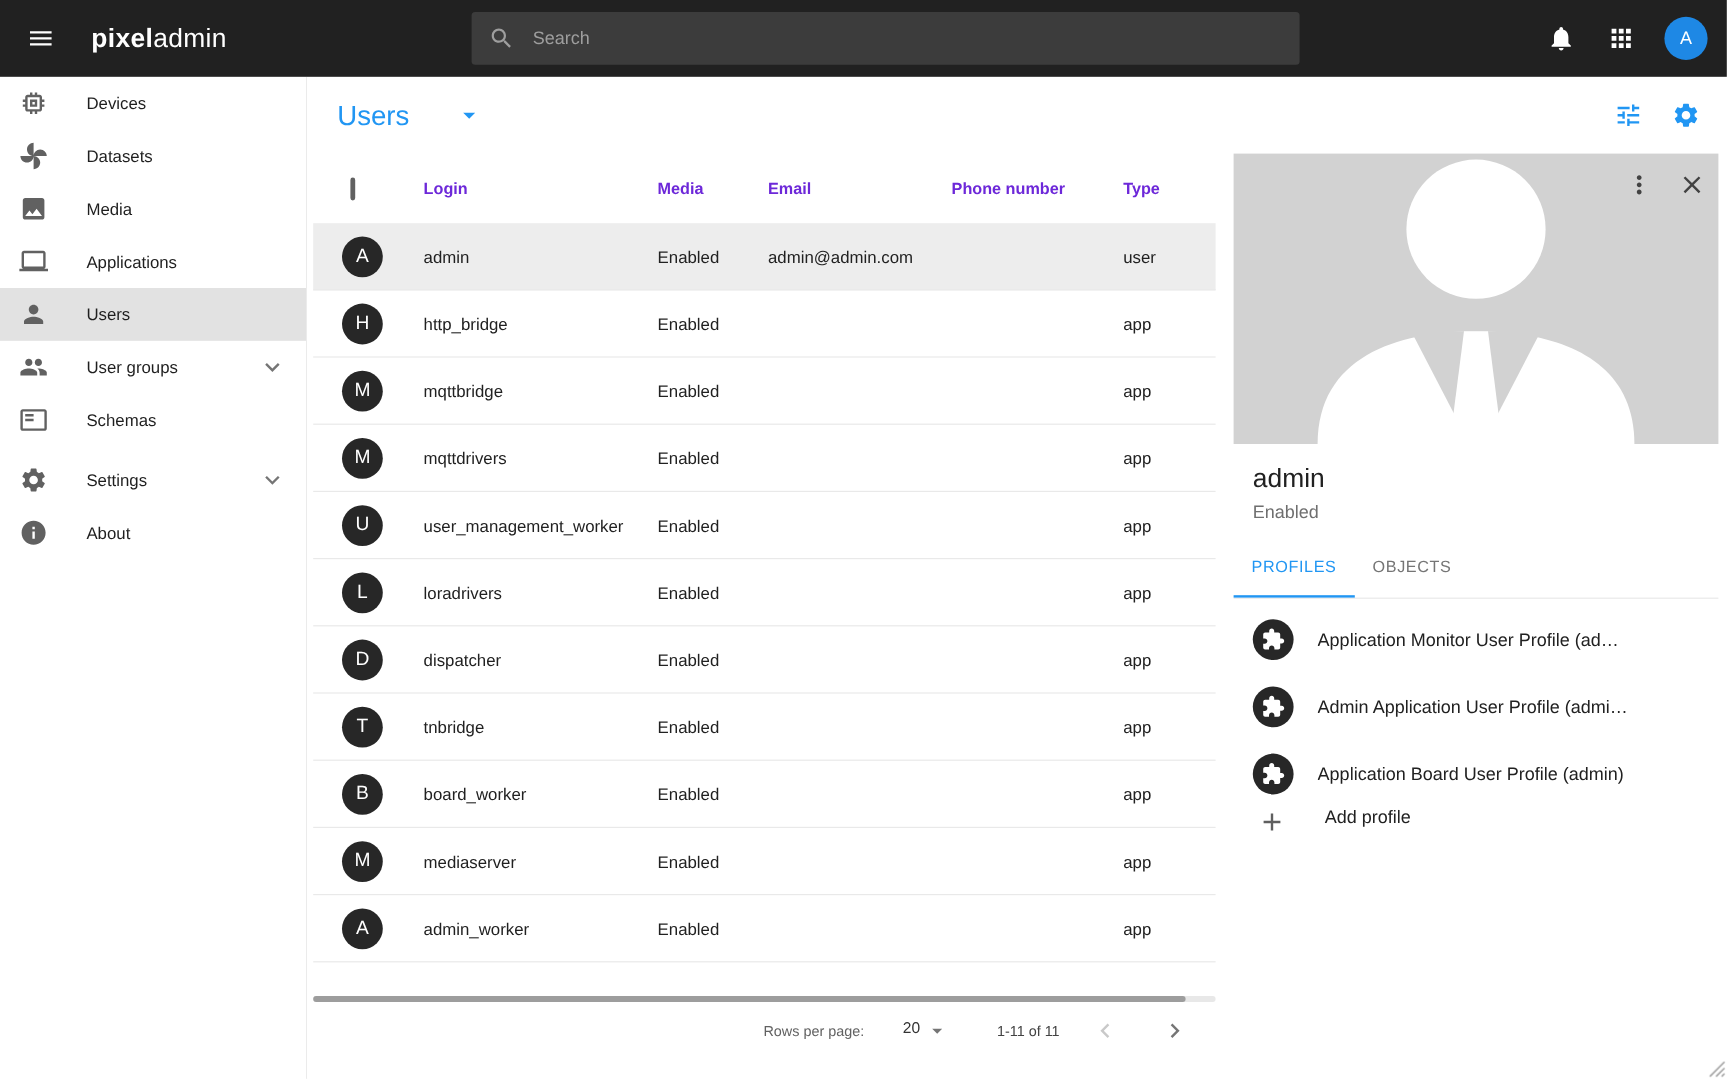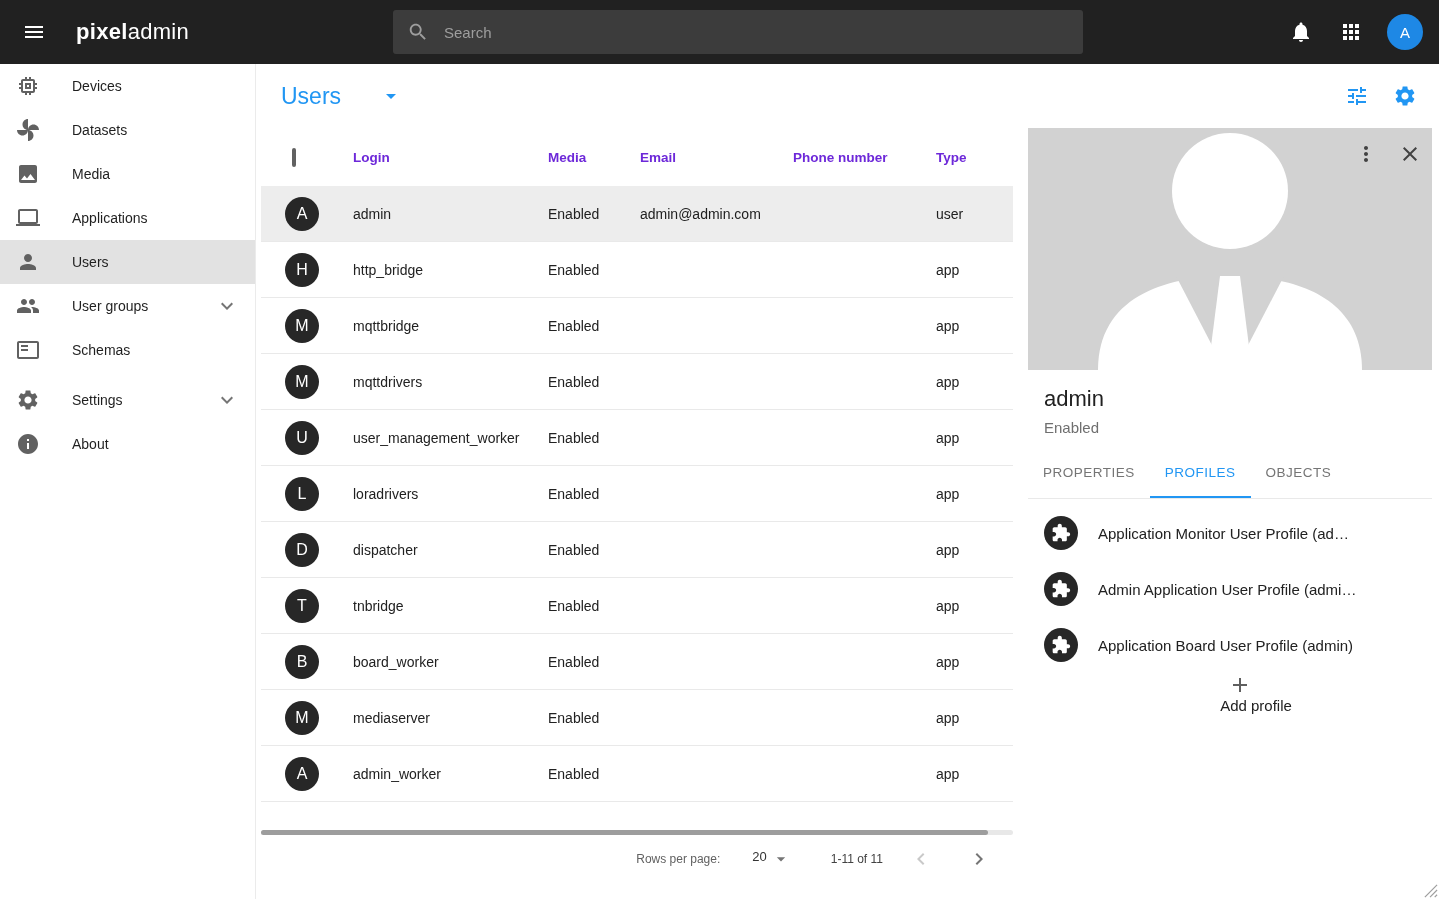--- a/index.html
+++ b/index.html
@@ -72,21 +72,21 @@
   .detail-info { padding:0 16px; }
   .detail-title { margin-top:16px; font-size:22px; font-weight:500; color:#212121; }
   .detail-status { margin-top:7px; font-size:15px; color:#6f6f6f; }
   .detail-tabs { margin-top:14px; display:flex; border-bottom:1px solid #e9e9e9; }
   .dtab { height:48px; line-height:46px; padding:0 15px; font-size:13.5px; font-weight:500; letter-spacing:.5px; color:#757575; cursor:pointer; border-bottom:2px solid transparent; }
   .dtab.active { color:#2196F3; border-bottom-color:#2196F3; }
   .profile-list { padding-top:6px; }
   .profile-item { height:56px; display:flex; align-items:center; padding:0 16px; cursor:pointer; }
   .profile-icon { width:34px; height:34px; border-radius:50%; background:#272727; color:#fff; flex:none; display:flex; align-items:center; justify-content:center; }
   .profile-label { margin-left:20px; font-size:15px; color:#212121; white-space:nowrap; overflow:hidden; }
-  .add-profile { height:48px; display:flex; align-items:center; padding-left:20px; cursor:pointer;flex-direction:column; }
+  .add-profile { height:48px; display:flex; padding-left:20px; cursor:pointer; }
   .add-icon { color:#5f5f5f; }
   .add-label { margin-left:32px; font-size:15px; color:#212121; }
 
   .resize-grip { position:fixed; right:1px; bottom:1px; width:15px; height:15px; color:#9e9e9e; cursor:nwse-resize; }
 </style>
 </head>
 <body>
 
 <header class="app-header">
   <div class="header-left">
@@ -460,23 +460,20 @@
             </svg>
         </button>
       </div>
     </div>
     <div class="detail-info">
       <div class="detail-title">admin</div>
       <div class="detail-status">Enabled</div>
     </div>
     <div class="detail-tabs">
 
-        <div class="dtab">
-          <span>PROPERTIES</span>
-        </div>
 
         <div class="dtab active">
           <span>PROFILES</span>
         </div>
 
         <div class="dtab">
           <span>OBJECTS</span>
         </div>
 
     </div>

